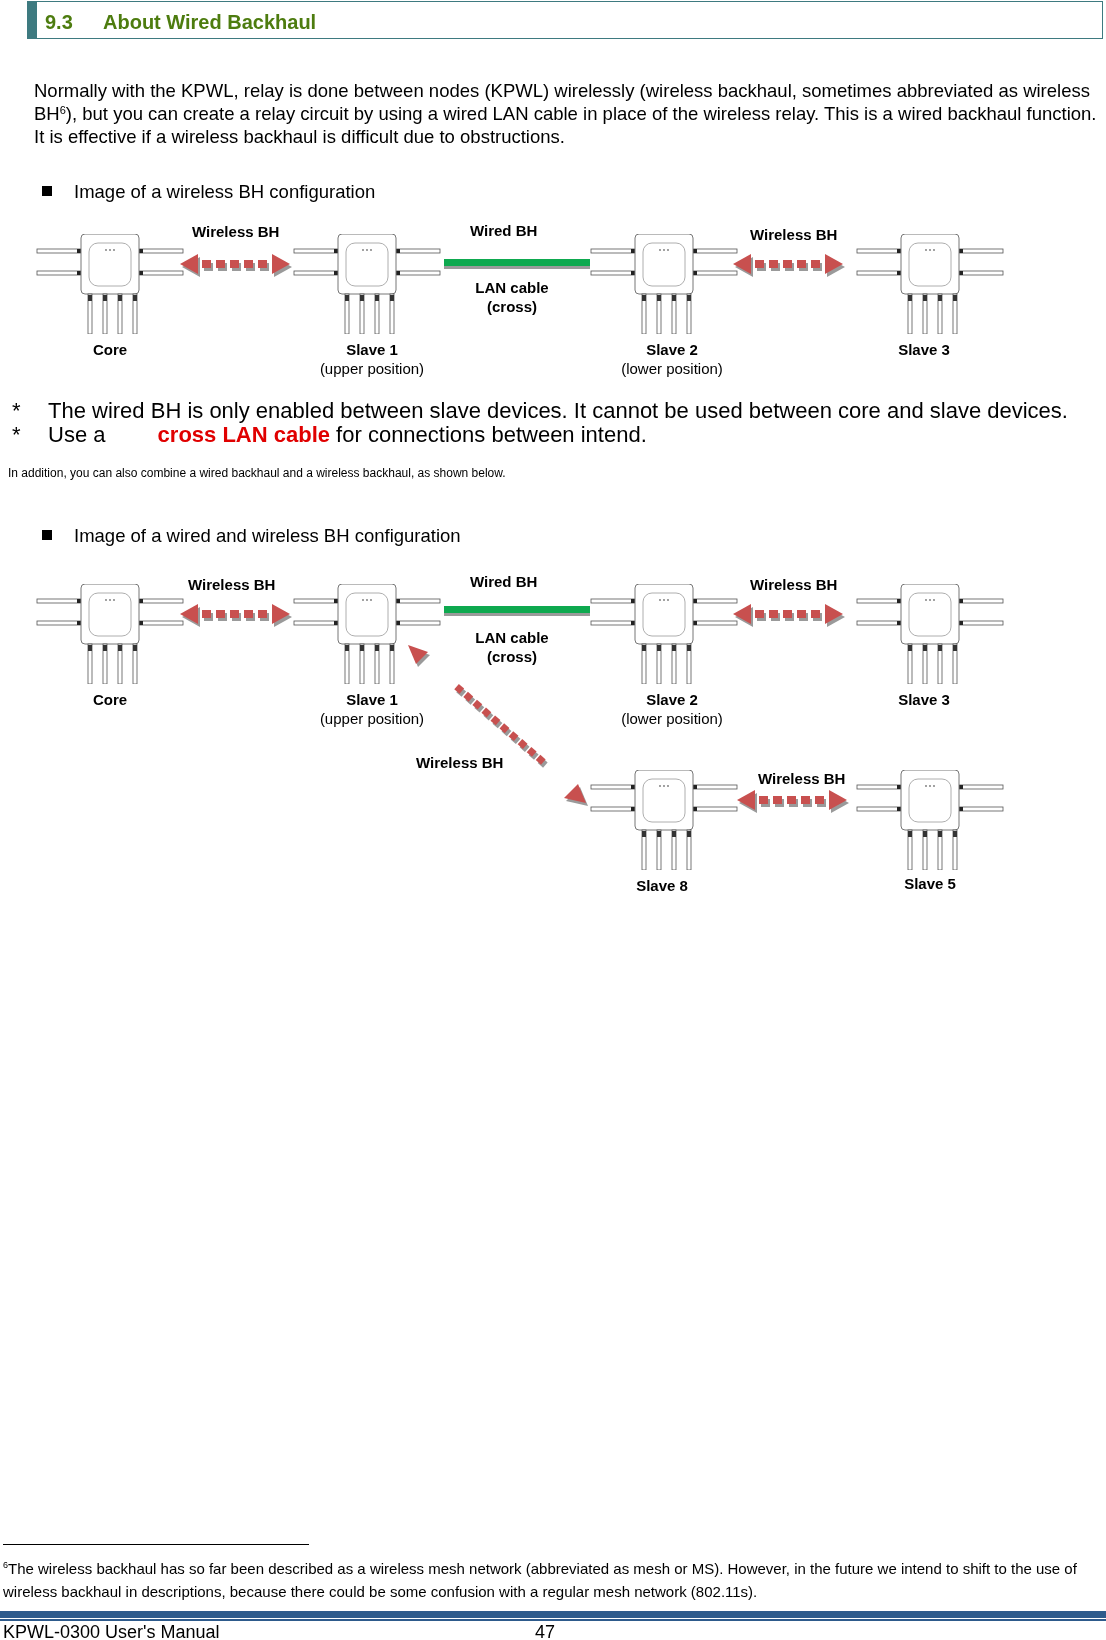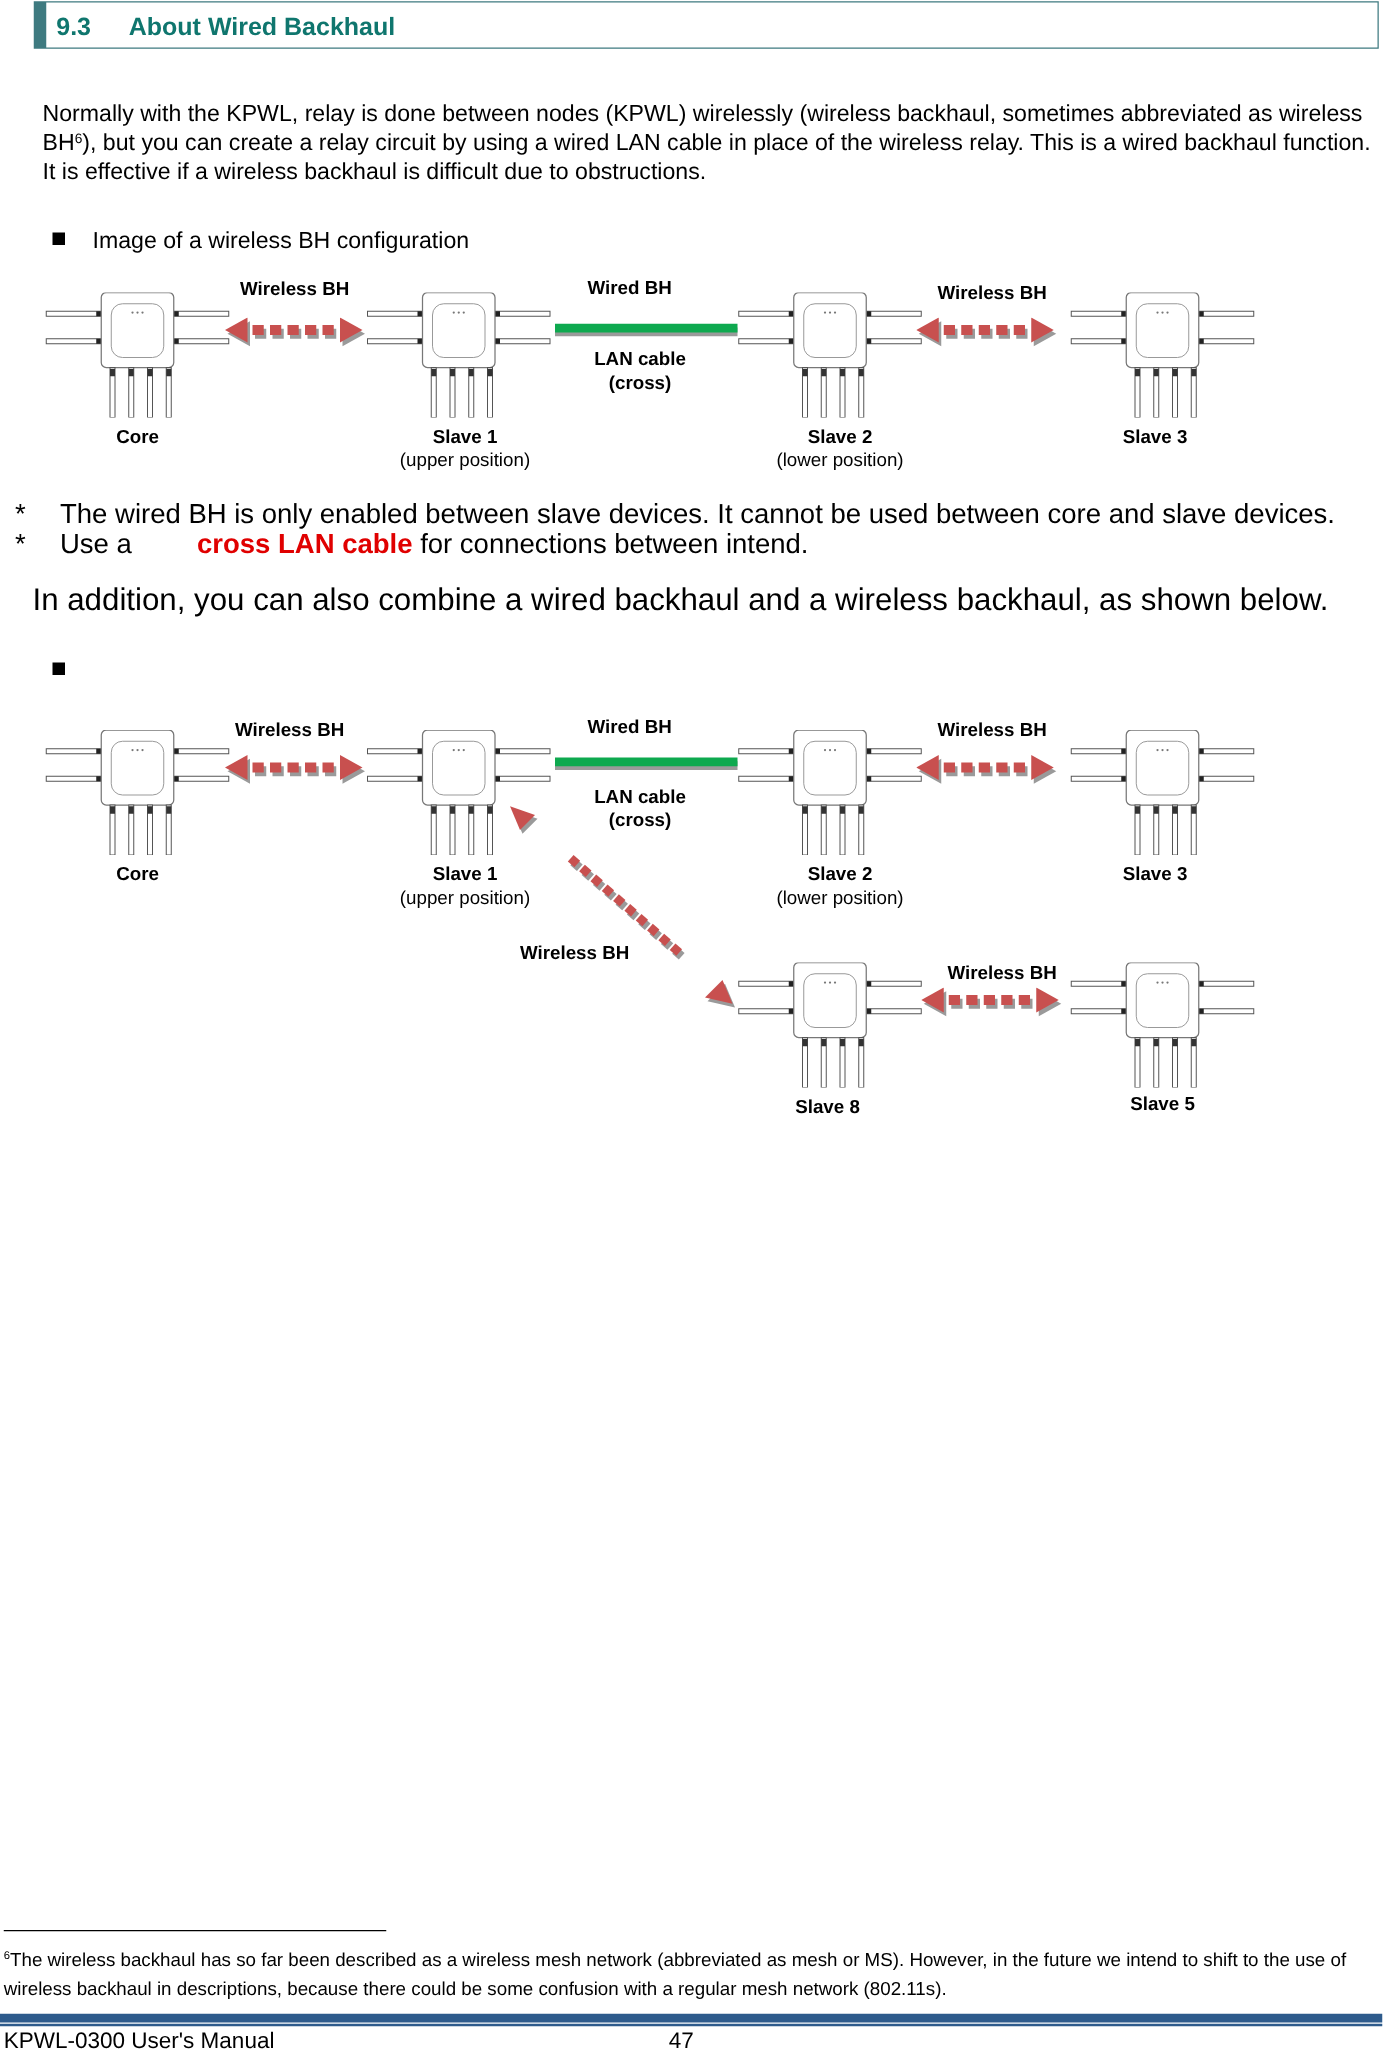--- a/index.html
+++ b/index.html
@@ -1,28 +1,28 @@
 <!DOCTYPE html>
 <html><head>
 <meta charset="utf-8">
 <style>
   html, body { margin:0; padding:0; background:#fff; }
   body { width:1106px; height:1640px; position:relative; overflow:hidden;
          font-family:"Liberation Sans", sans-serif; color:#000; }
   .heading { position:absolute; left:27px; top:1px; width:1076px; height:38px;
              border:1px solid #3e7a80; border-left:10px solid #3e7a80; box-sizing:border-box; }
-  .heading span { position:absolute; top:9px; font-size:20px; font-weight:bold; color:#0f766e; }
+  .heading span { position:absolute; top:9px; font-size:20px; font-weight:bold; color:#4d7c0f; }
   .para { position:absolute; left:34px; top:79px; width:1065px; font-size:18.5px; line-height:23px; }
   .para sup { font-size:11px; vertical-align:6px; line-height:0; }
   .bullet { position:absolute; left:42px; font-size:18.5px;margin-top:12px; }
   .bullet .sq { display:inline-block; width:10px; height:10px; background:#000; margin-right:22px; vertical-align:2px; }
   .note { position:absolute; left:12px; font-size:22px; }
   .note .star { display:inline-block; width:36px; }
   .red { color:#e00000; font-weight:bold;margin-left:46px; }
-  .plain { position:absolute; left:26px; font-size:25px; }
+  .plain { position:absolute; left:8px; font-size:12px; }
   .lbl { position:absolute; font-size:15px; font-weight:bold; text-align:center; white-space:nowrap; }
   .sub { position:absolute; font-size:15px; text-align:center; white-space:nowrap; }
   .device { position:absolute; width:150px; height:100px; }
   .green { position:absolute; height:7px; background:#0ea94f; box-shadow:0 3px 0 #9a9a9a; }
   .fn-line { position:absolute; left:3px; top:1544px; width:306px; border-top:1px solid #000; }
   .footnote { position:absolute; left:3px; top:1557px; width:1100px; font-size:15px; line-height:23px; }
   .footnote sup { font-size:9px; vertical-align:6px; line-height:0; }
   .footer-bar1 { position:absolute; left:0; top:1611px; width:1106px; height:7px; background:#2e5b8c; }
   .footer-bar2 { position:absolute; left:0; top:1619px; width:1106px; height:2px; background:#2e5b8c; }
   .footer-left { position:absolute; left:3px; top:1622px; font-size:18px; }
@@ -138,21 +138,21 @@
 <div class="note" style="top:398px">
   <span class="star">*</span><span>The wired BH is only enabled between slave devices. It cannot be used between core and slave devices.</span>
 </div>
 <div class="note" style="top:422px">
   <span class="star">*</span><span>Use a </span><span class="red">cross LAN cable</span><span> for connections between intend.</span>
 </div>
 
 <div class="plain" style="top:466px">In addition, you can also combine a wired backhaul and a wireless backhaul, as shown below.</div>
 
 <div class="bullet" style="top:513px">
-  <span class="sq"></span>
+  <span class="sq"></span><span>Image of a wired and wireless BH configuration</span>
 </div>
 
 <div>
   <svg class="device" style="left:35px;top:584px" viewBox="0 0 150 100">
       <use href="#dev"></use>
     </svg>
   <svg class="device" style="left:292px;top:584px" viewBox="0 0 150 100">
       <use href="#dev"></use>
     </svg>
   <svg class="device" style="left:589px;top:584px" viewBox="0 0 150 100">

